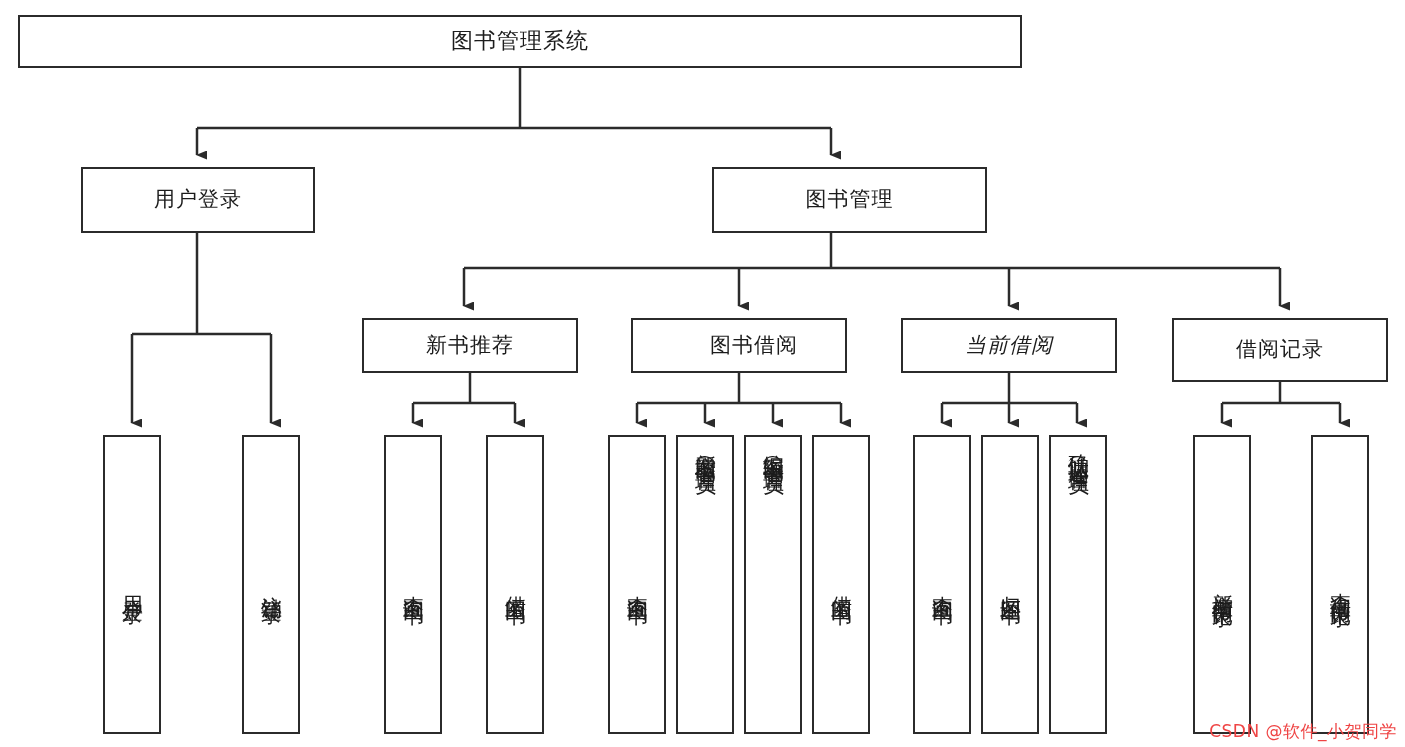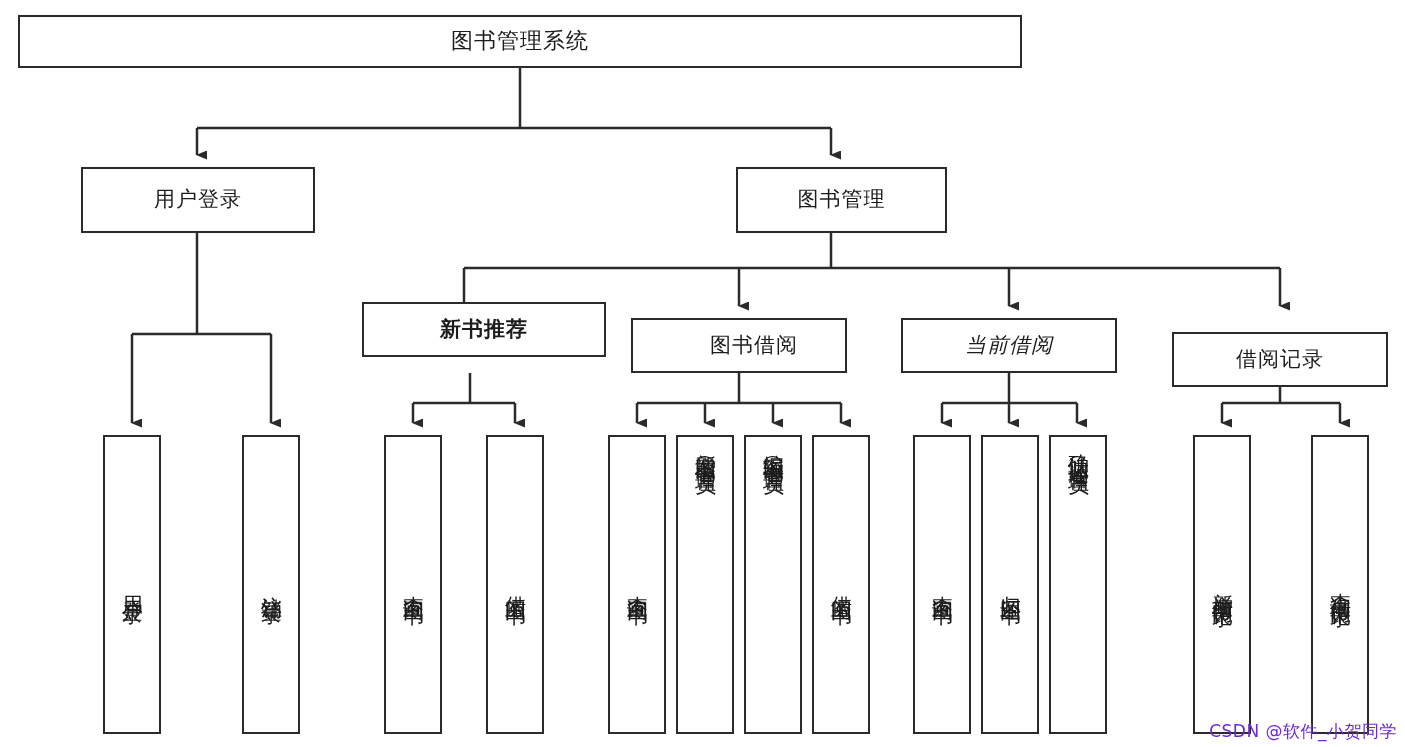--- a/index.html
+++ b/index.html
@@ -56,21 +56,21 @@
     line-height: 1;
   }
   .node.leaf.center-v {
     align-items: center;
   }
   .watermark {
     position: absolute;
     right: 8px;
     bottom: 4px;
     font-size: 17px;
-    color: #6d28d9;
+    color: #ef4444;
     white-space: nowrap;
     letter-spacing: 0.5px;
     text-align: center;
   }
 </style>
 </head>
 <body>
 
 <div id="canvas">
 
@@ -125,34 +125,34 @@
     </g>
   </svg>
 
   <div class="node root" style="left:18px; top:15px; width:1004px; height:53px;justify-content:center;">
     <span class="node-label">图书管理系统</span>
   </div>
 
   <div class="node" style="left:81px; top:167px; width:234px; height:66px;">
     <span class="node-label">用户登录</span>
   </div>
-  <div class="node" style="left:736px; top:167px; width:211px; height:66px;">
+  <div class="node" style="left:712px; top:167px; width:275px; height:66px;">
     <span class="node-label">图书管理</span>
   </div>
 
-  <div class="node" style="left:362px; top:302px; width:244px; height:55px;font-weight:bold;">
+  <div class="node" style="left:362px; top:318px; width:216px; height:55px;">
     <span class="node-label">新书推荐</span>
   </div>
   <div class="node" style="left:631px; top:318px; width:216px; height:55px;padding-left:30px;">
     <span class="node-label">图书借阅</span>
   </div>
   <div class="node" style="left:901px; top:318px; width:216px; height:55px;font-style:italic;">
     <span class="node-label">当前借阅</span>
   </div>
-  <div class="node" style="left:1172px; top:332px; width:216px; height:55px;">
+  <div class="node" style="left:1172px; top:318px; width:216px; height:64px;">
     <span class="node-label">借阅记录</span>
   </div>
 
   <div class="node leaf center-v" style="left:103px; top:435px; width:58px; height:299px;">
     <span class="node-label">用户登录</span>
   </div>
   <div class="node leaf center-v" style="left:242px; top:435px; width:58px; height:299px;">
     <span class="node-label">注销登录</span>
   </div>
 

